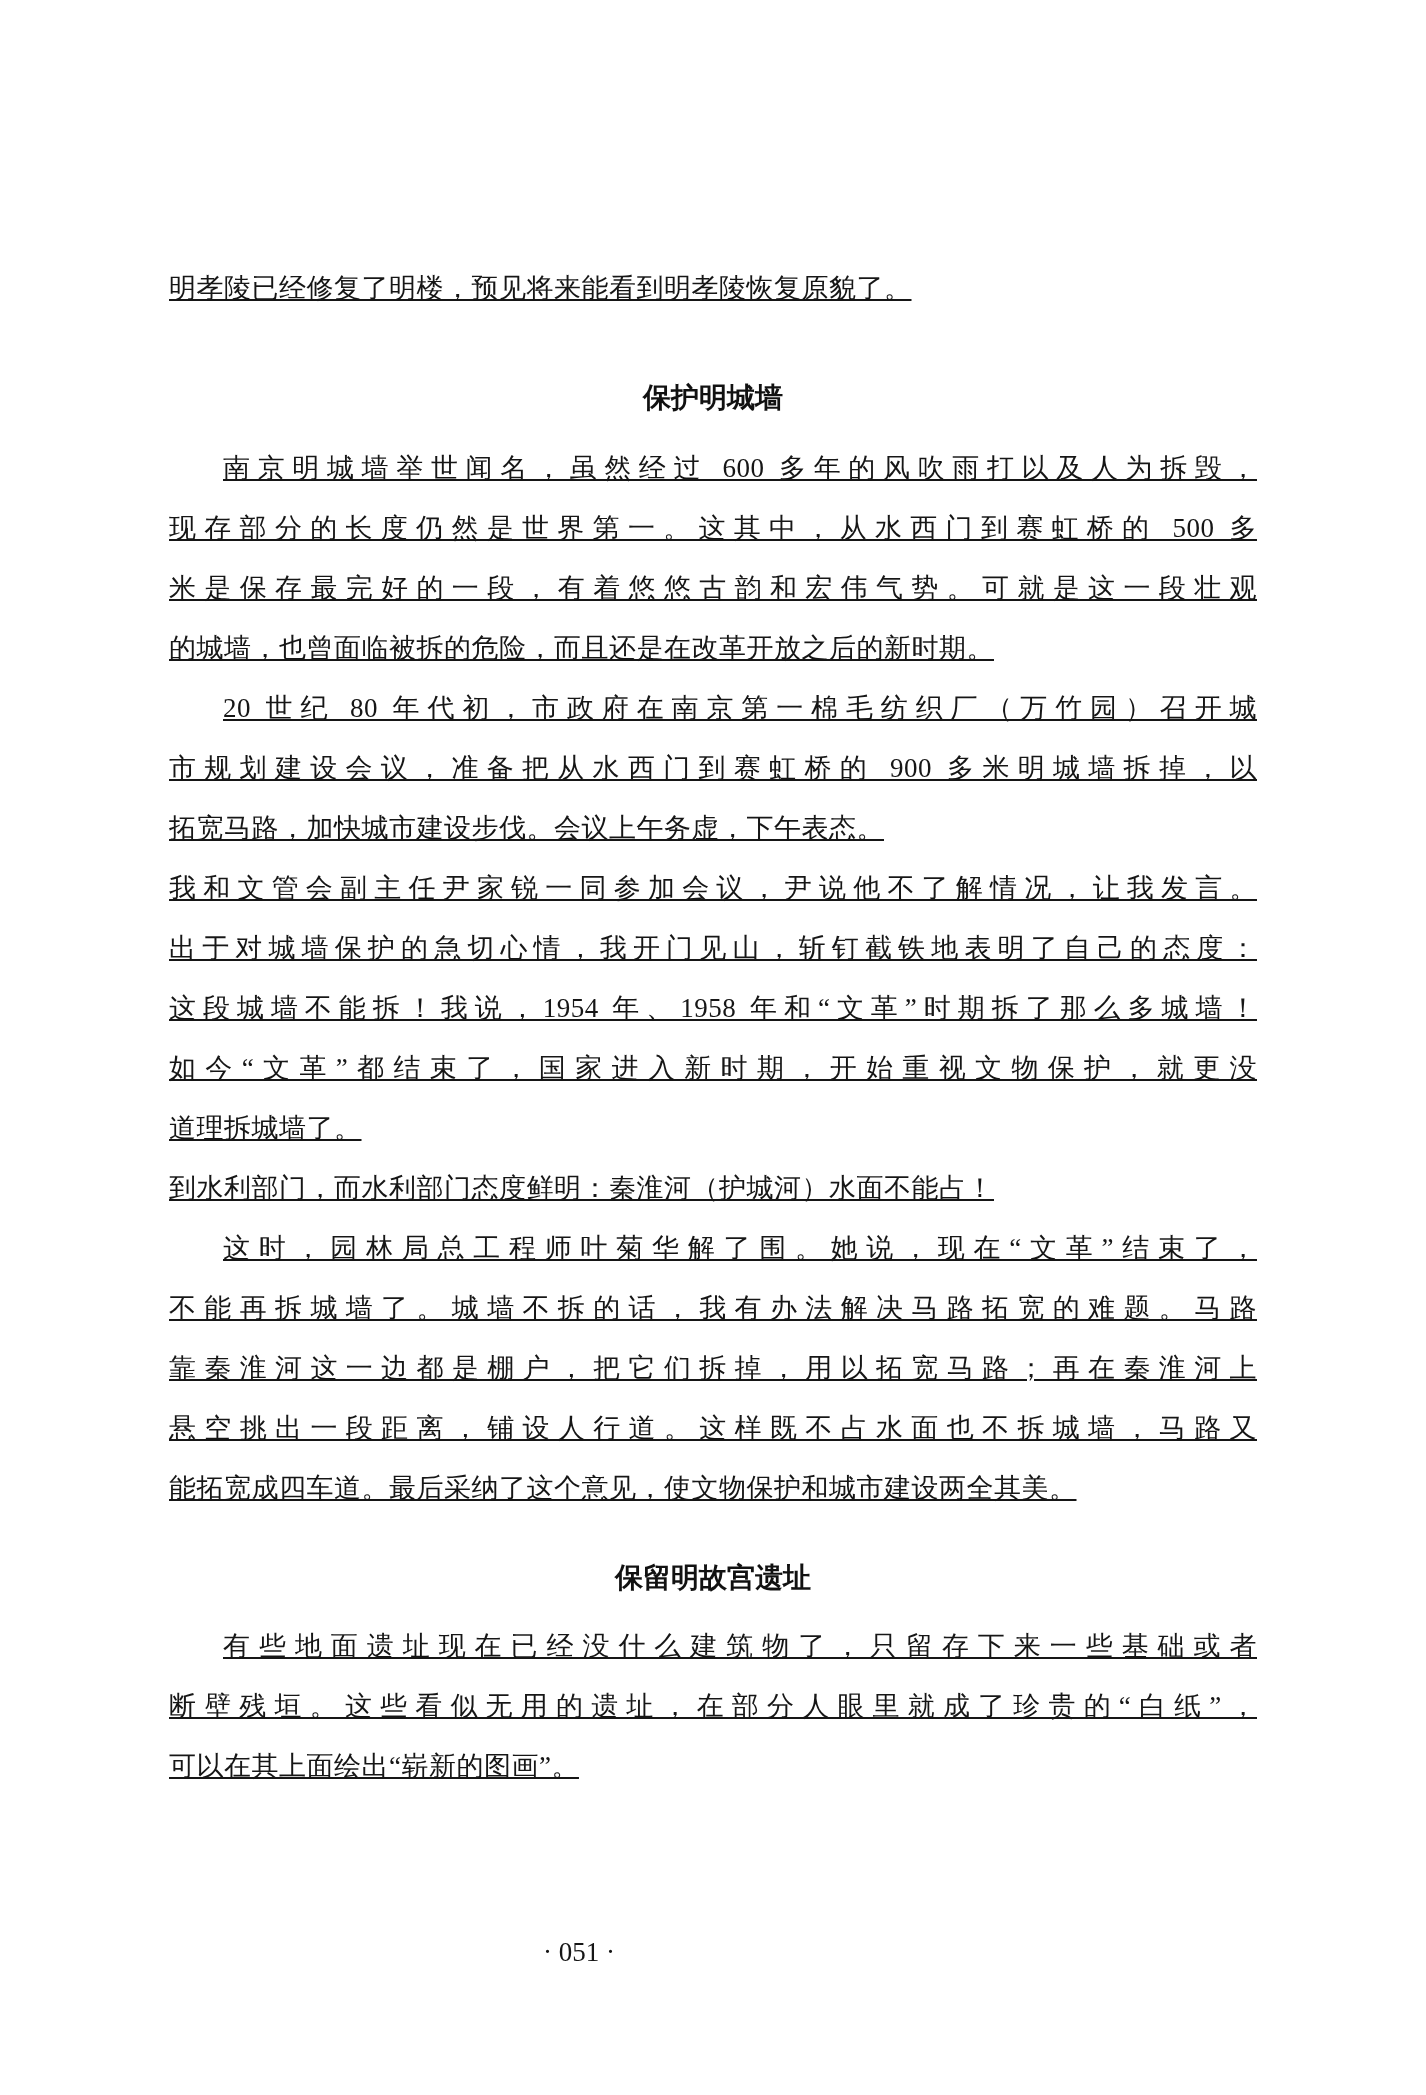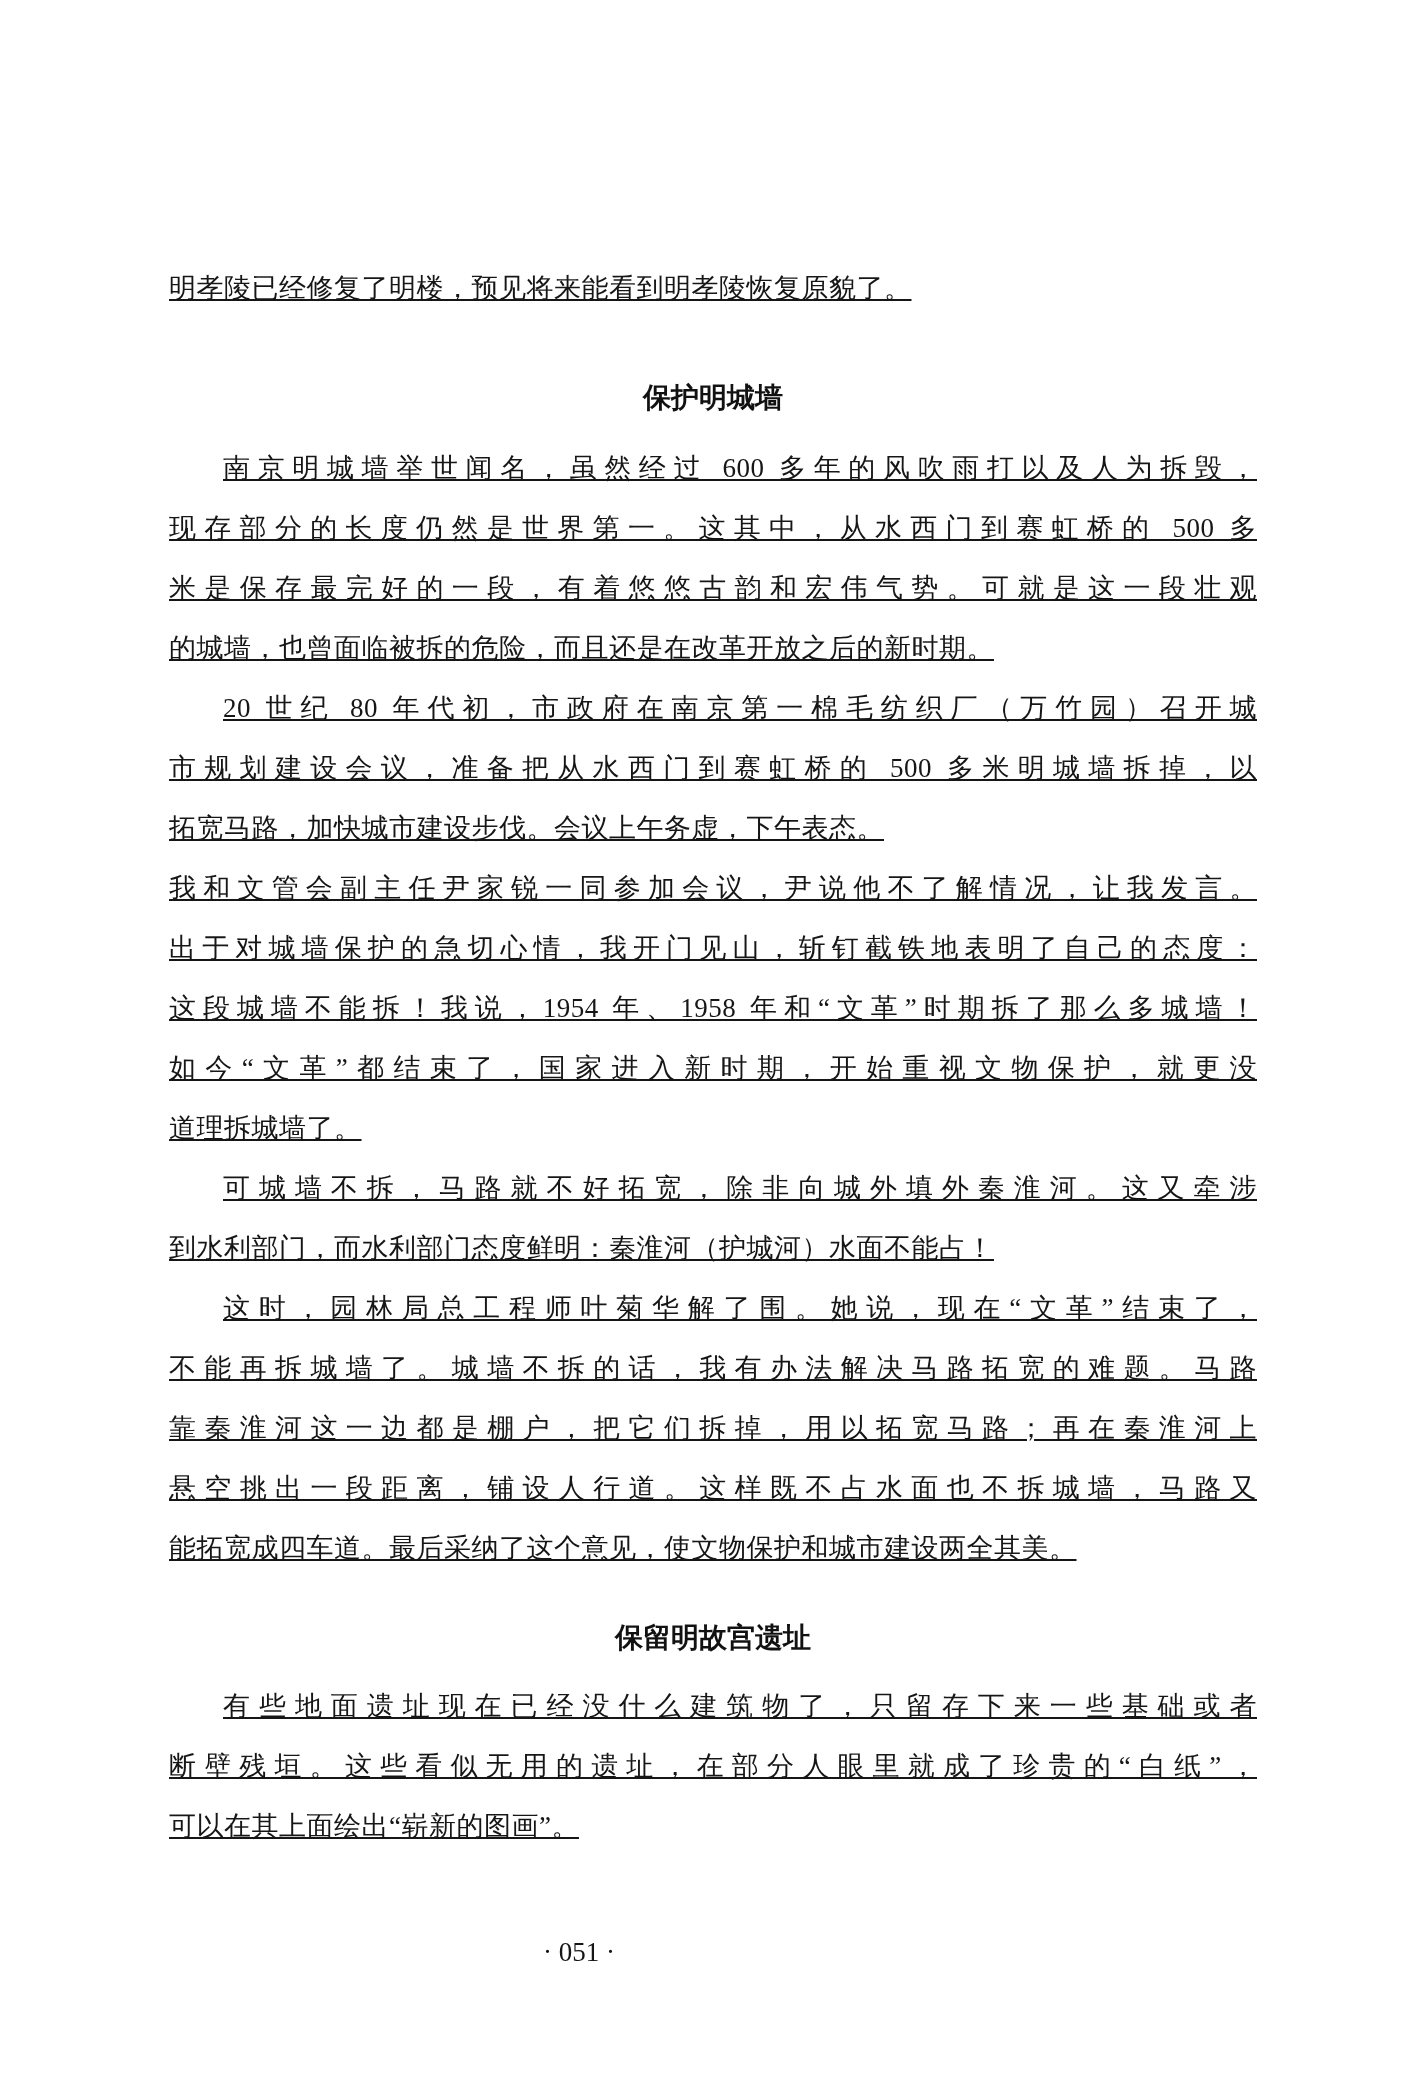--- a/index.html
+++ b/index.html
@@ -90,34 +90,33 @@
 
     <div class="para">
       <div class="line full indent">南京明城墙举世闻名，虽然经过 600 多年的风吹雨打以及人为拆毁，</div>
       <div class="line full">现存部分的长度仍然是世界第一。这其中，从水西门到赛虹桥的 500 多</div>
       <div class="line full">米是保存最完好的一段，有着悠悠古韵和宏伟气势。可就是这一段壮观</div>
       <div class="line">的城墙，也曾面临被拆的危险，而且还是在改革开放之后的新时期。</div>
     </div>
 
     <div class="para">
       <div class="line full indent">20 世纪 80 年代初，市政府在南京第一棉毛纺织厂（万竹园）召开城</div>
-      <div class="line full">市规划建设会议，准备把从水西门到赛虹桥的 500 多米明城墙拆掉，以</div>
+      <div class="line full">市规划建设会议，准备把从水西门到赛虹桥的 900 多米明城墙拆掉，以</div>
       <div class="line">拓宽马路，加快城市建设步伐。会议上午务虚，下午表态。</div>
     </div>
 
     <div class="para">
       <div class="line full">我和文管会副主任尹家锐一同参加会议，尹说他不了解情况，让我发言。</div>
       <div class="line full">出于对城墙保护的急切心情，我开门见山，斩钉截铁地表明了自己的态度：</div>
       <div class="line full">这段城墙不能拆！我说，1954 年、1958 年和“文革”时期拆了那么多城墙！</div>
       <div class="line full">如今“文革”都结束了，国家进入新时期，开始重视文物保护，就更没</div>
       <div class="line">道理拆城墙了。</div>
     </div>
 
     <div class="para">
-      <div class="line full indent">可城墙不拆，马路就不好拓宽，除非向城外填外秦淮河。这又牵涉</div>
       <div class="line">到水利部门，而水利部门态度鲜明：秦淮河（护城河）水面不能占！</div>
     </div>
 
     <div class="para">
       <div class="line full indent">这时，园林局总工程师叶菊华解了围。她说，现在“文革”结束了，</div>
       <div class="line full">不能再拆城墙了。城墙不拆的话，我有办法解决马路拓宽的难题。马路</div>
       <div class="line full">靠秦淮河这一边都是棚户，把它们拆掉，用以拓宽马路；再在秦淮河上</div>
       <div class="line full">悬空挑出一段距离，铺设人行道。这样既不占水面也不拆城墙，马路又</div>
       <div class="line">能拓宽成四车道。最后采纳了这个意见，使文物保护和城市建设两全其美。</div>
     </div>

